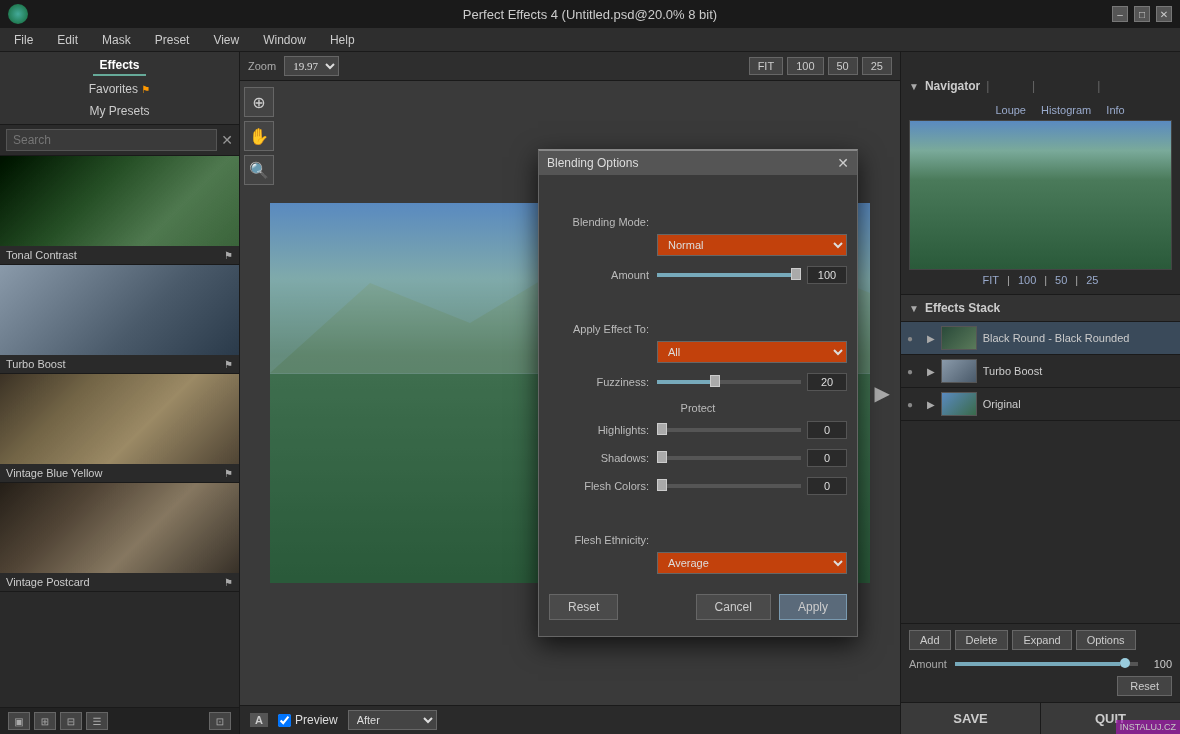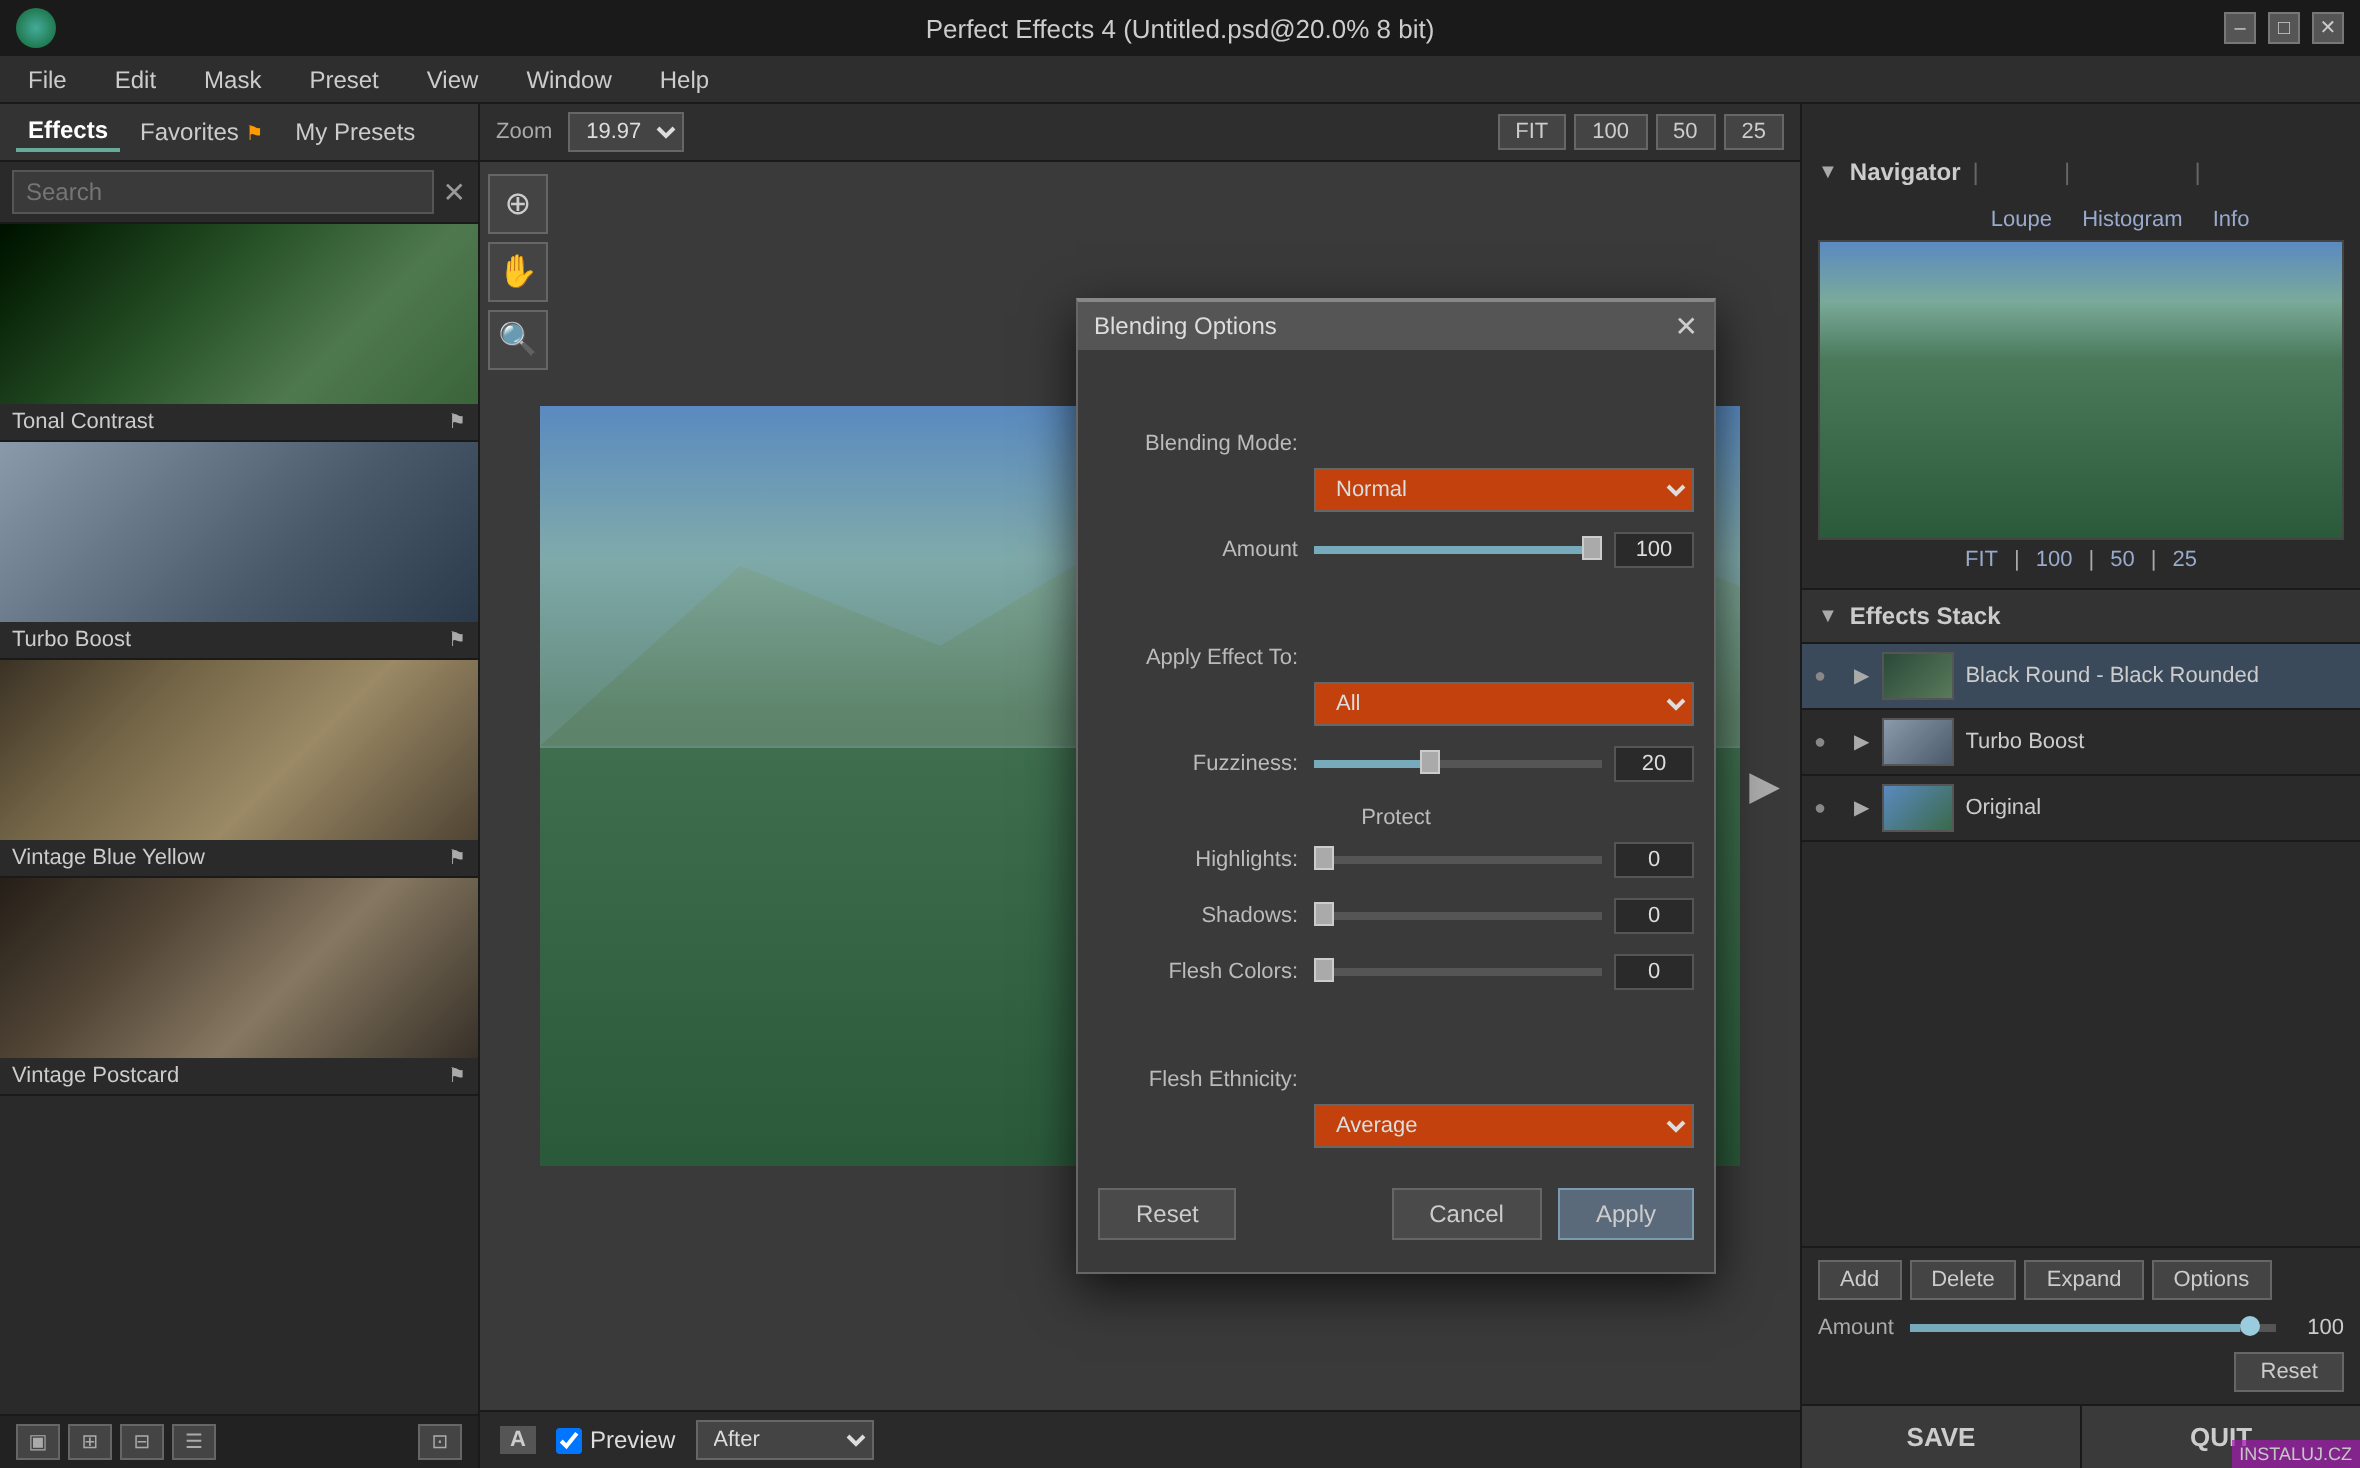--- a/index.html
+++ b/index.html
@@ -79,20 +79,21 @@
       border-right: 1px solid #1a1a1a;
     }
 
     #tabs-bar {
       display: flex;
       align-items: center;
       background: #333;
       padding: 4px 8px;
       gap: 4px;
       border-bottom: 1px solid #1a1a1a;
+      flex-direction: column;
     }
     .tab-item {
       color: #ccc;
       font-size: 12px;
       cursor: pointer;
       padding: 2px 6px;
     }
     .tab-item.active {
       color: #fff;
       font-weight: bold;
@@ -208,20 +209,21 @@
       gap: 8px;
       border-bottom: 1px solid #1a1a1a;
     }
     #zoom-bar .zoom-label { color: #aaa; font-size: 11px; }
     .zoom-select {
       background: #444;
       border: 1px solid #666;
       color: #ddd;
       padding: 2px 4px;
       font-size: 11px;
+      font-family: Liberation Serif, serif;
     }
     .zoom-btns { display: flex; gap: 4px; margin-left: auto; }
     .zoom-btn {
       background: #444;
       border: 1px solid #666;
       color: #ccc;
       padding: 2px 8px;
       font-size: 11px;
       cursor: pointer;
     }

